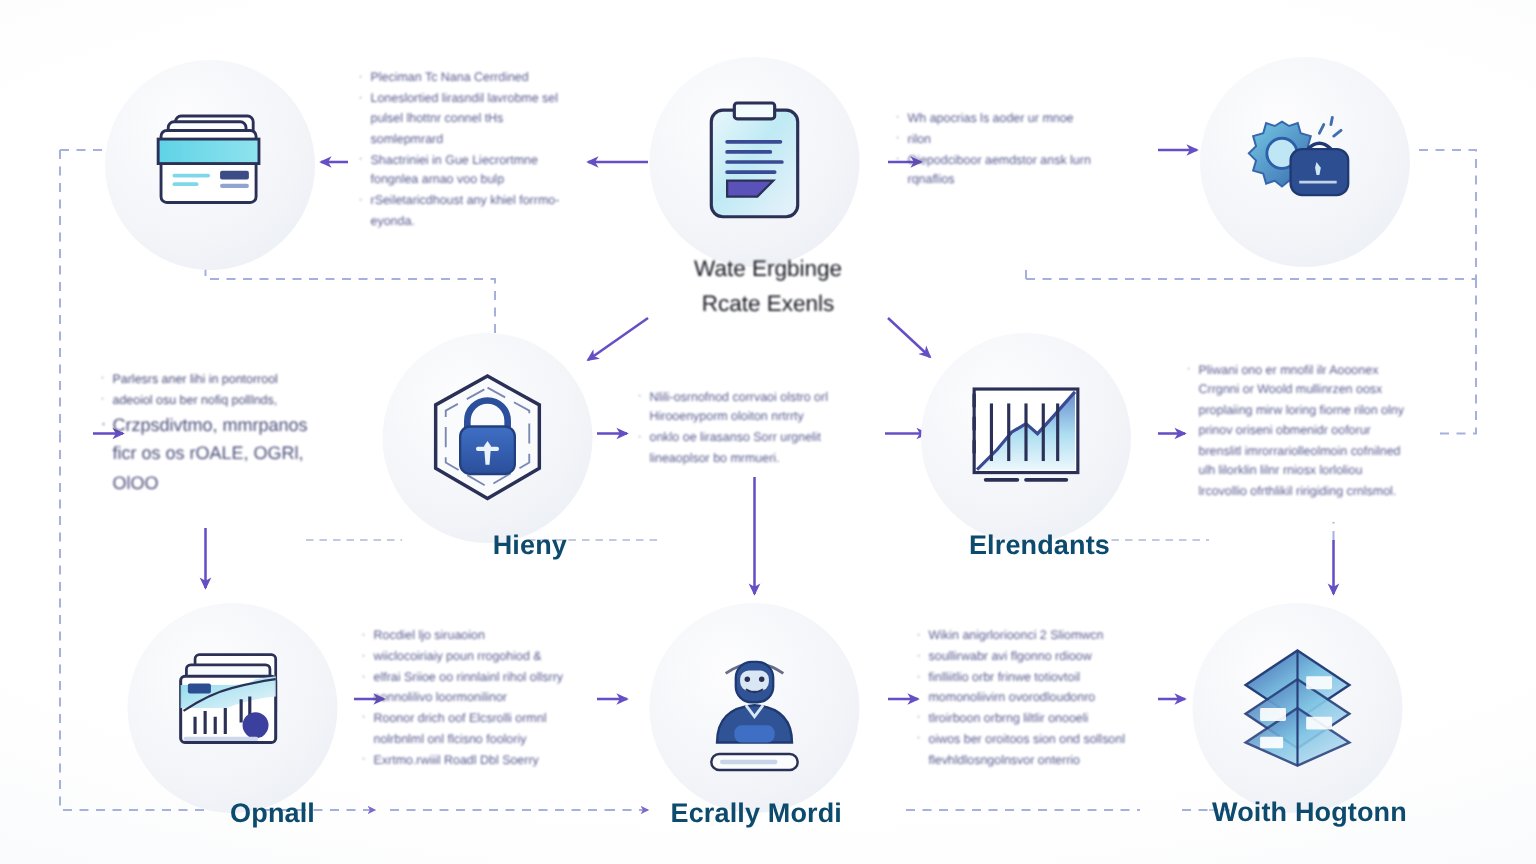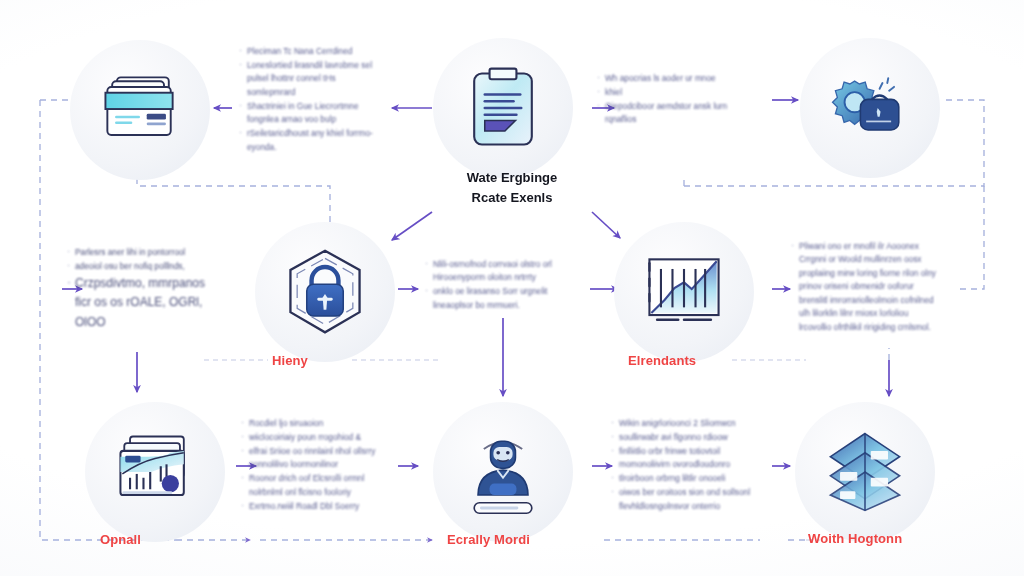--- a/index.html
+++ b/index.html
@@ -35,37 +35,37 @@
     position: absolute;
     width: 140px; height: 140px;
     border-radius: 50%;
     background: radial-gradient(circle at 38% 32%, #fdfdfe 0%, #f2f4f8 62%, #e8ecf3 100%);
     display: flex; align-items: center; justify-content: center;
   }
   .node .glyph { width: 96px; height: 96px; display:block; filter: blur(0.25px); }
 
   .node-label {
     position: absolute;
-    font-size: 13px;
+    font-size: 18px;
     font-weight: bold;
-    color: #ef4444;
+    color: #0c4a6e;
     letter-spacing: 0.1px;
     white-space: nowrap;
-    text-align: left;
+    text-align: right;
     filter: blur(0.35px);
   }
 
   
   .center-title {
     position: absolute;
     left: 420px; top: 168px;
     width: 184px;
     text-align: center;
-    font-size: 13px;
-    font-weight: bold;
+    font-size: 15px;
+    font-weight: normal;
     color: #14161f;
     line-height: 1.55;
     filter: blur(0.55px);
   }
 
   
   .textblock {
     position: absolute;
     color: #4b4f86;
     font-size: 8.3px;
@@ -348,21 +348,21 @@
       <li>Pleciman Tc Nana Cerrdined</li>
       <li>Loneslortied lirasndil lavrobme sel pulsel lhottnr connel tHs somlepmrard</li>
       <li>Shactriniei in Gue Liecrortmne fongnlea arnao voo bulp</li>
       <li>rSeiletaricdhoust any khiel forrmo-eyonda.</li>
     </ul>
   </div>
 
   <div class="textblock" style="left:596px; top:72px; width:144px;">
     <ul>
       <li>Wh apocrias ls aoder ur mnoe</li>
-      <li>khiel</li>
+      <li>rilon</li>
       <li>Oiepodciboor aemdstor ansk lurn rqnaflios</li>
     </ul>
   </div>
 
   <div class="textblock tb-dark" style="left:66px; top:246px; width:152px;">
     <ul>
       <li>Parlesrs aner lihi in pontorrool</li>
       <li>adeoiol osu ber nofiq polllnds,</li>
       <li class="tb-emph">Crzpsdivtmo, mmrpanos ficr os os rOALE, OGRl, OlOO</li>
     </ul>

